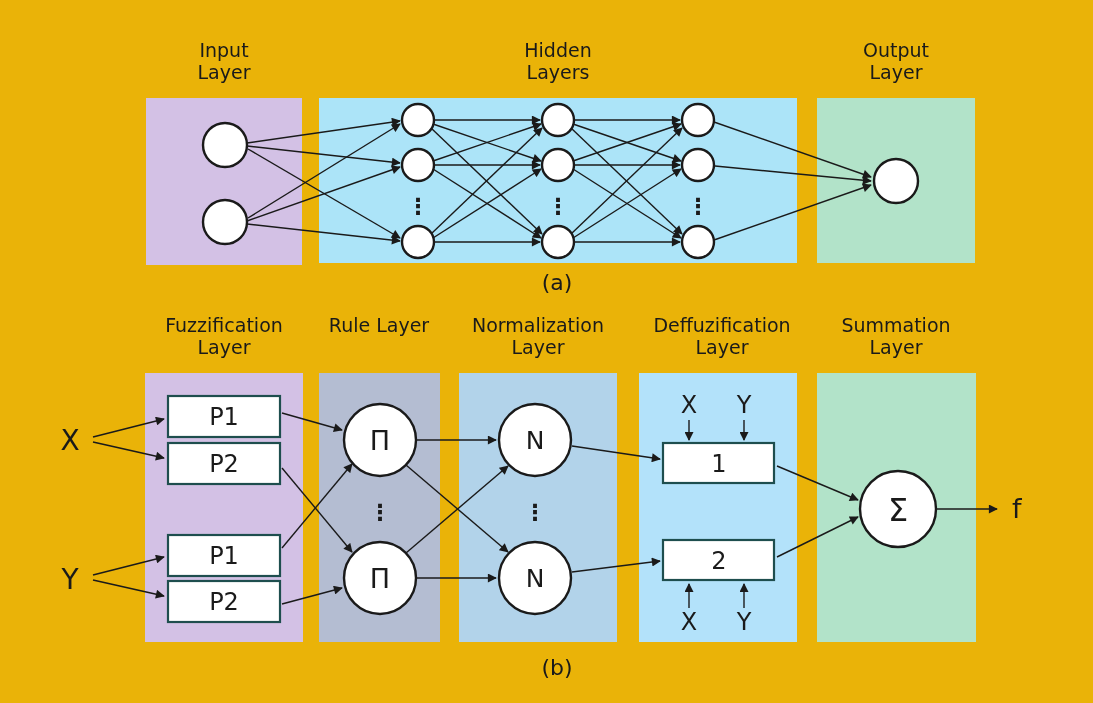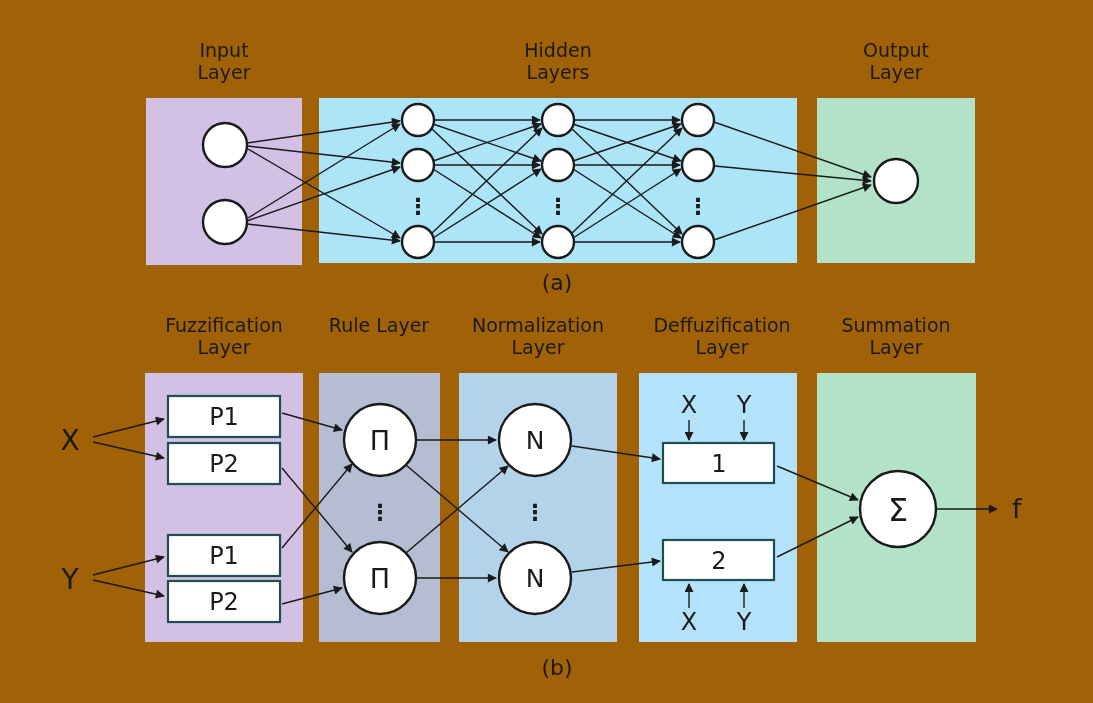--- a/index.html
+++ b/index.html
@@ -1,16 +1,16 @@
 <!DOCTYPE html>
 <html><head>
 <meta charset="utf-8">
 <style>
   html,body{margin:0;padding:0;background:#ffffff;}
-  .stage{position:relative;width:1093px;height:703px;background:#a16207;overflow:hidden;
+  .stage{position:relative;width:1093px;height:703px;background:#eab308;overflow:hidden;
          font-family:"DejaVu Sans", sans-serif;}
   svg{display:block;}
   text{fill:#1a1a1a;}
   .layer-label{font-size:19px;}
   .caption{font-size:22px;}
   .edge{stroke:#1a1a1a;stroke-width:1.4;fill:none;}
   .node{fill:#ffffff;stroke:#1a1a1a;stroke-width:2.4;}
   .pbox{fill:#ffffff;stroke:#1e4e4e;stroke-width:2.2;}
   .ellipsis{font-size:22px;font-weight:bold;}
 </style>

